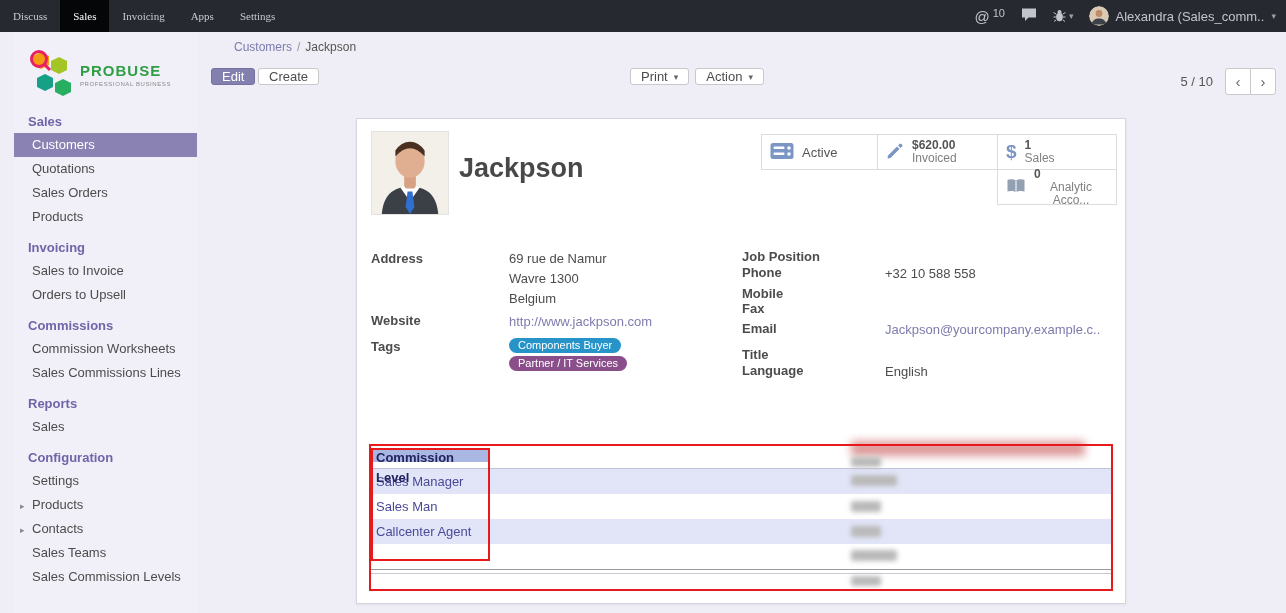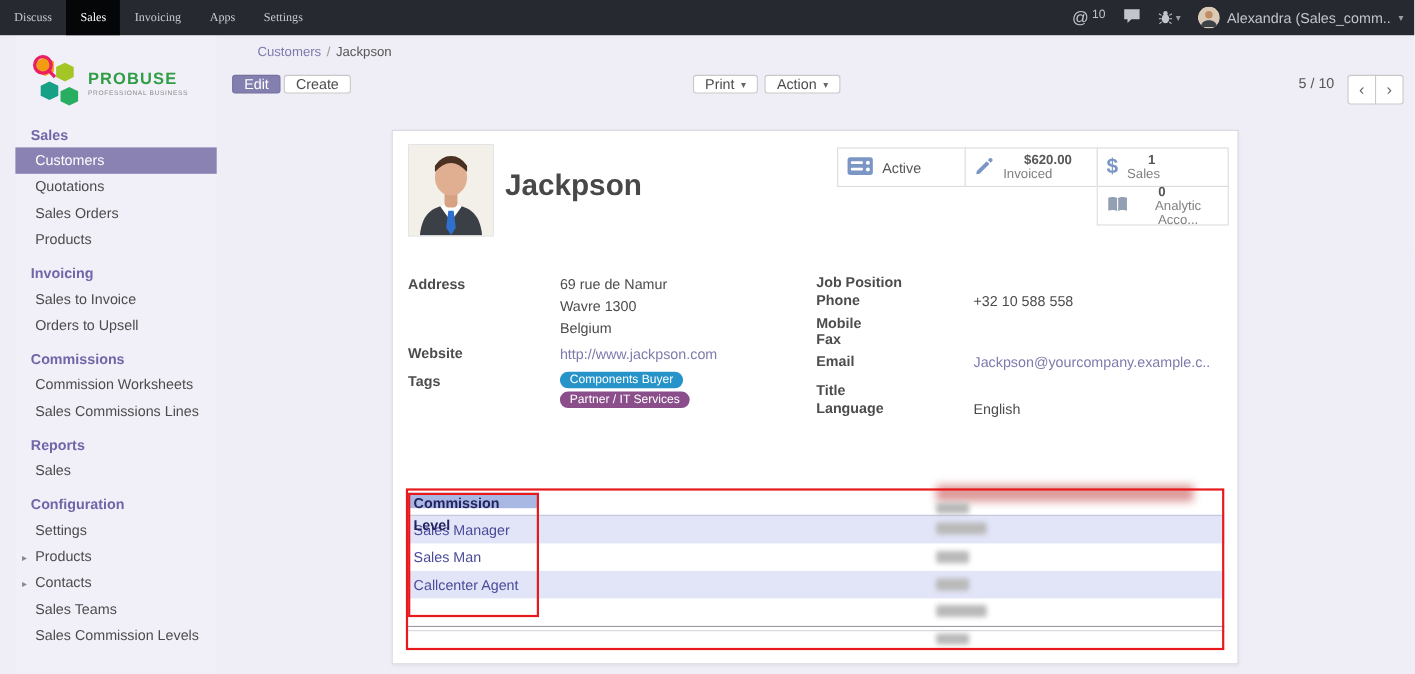--- a/index.html
+++ b/index.html
@@ -35,36 +35,36 @@
   
   .main { position: absolute; left: 197px; top: 32px; right: 0; bottom: 0; background: #efedf5; }
   .breadcrumb { position: absolute; left: 14px; top: 8px; font-size: 12px; color: #555; margin-left: 23px; }
   .breadcrumb a { color: #7c7bad; cursor: pointer; text-decoration: none; }
   .bc-sep { color: #999; margin: 0 5px; }
   .btn { display: inline-flex; align-items: center; gap: 6px; background: #fff; border: 1px solid #c9c9c9; border-radius: 3px; padding: 0 10px; font-size: 13px; color: #4c4c4c; cursor: pointer; font-family: inherit; }
   .btn-primary { background: #8380b0; border-color: #76719f; color: #fff; }
   .edit-btn { position: absolute; left: 14px; top: 36px; }
   .create-btn { position: absolute; left: 61px; top: 36px; }
   .center-btns { position: absolute; left: 433px; top: 36px; display: flex; gap: 6px; }
-  .pager { position: absolute; right: 10px; top: 36px; display: flex; align-items: flex-start; gap: 12px; }
+  .pager { position: absolute; right: 10px; top: 36px; display: flex; align-items: center; gap: 12px; }
   .pager-text { font-size: 13px; color: #555; }
   .pager-group { display: flex; }
   .pager-btn { width: 26px; height: 27px; border: 1px solid #c9c9c9; background: #fff; font-size: 15px; color: #666; cursor: pointer; line-height: 1; }
   .pager-btn.next { margin-left: -1px; border-radius: 0 3px 3px 0; }
   .pager-btn.prev { border-radius: 3px 0 0 3px; }
 
   
   .sheet { position: absolute; left: 159px; top: 86px; width: 770px; height: 486px; background: #fff; border: 1px solid #d6d4de; box-shadow: 0 1px 3px rgba(0,0,0,.06); }
   .avatar { position: absolute; left: 14px; top: 12px; width: 78px; height: 84px; border: 1px solid #e3e3e3; background: #f6f4f0; }
   .sheet-title { position: absolute; left: 102px; top: 16px; font-size: 27px; font-weight: bold; color: #484848; }
 
   .stat-group { position: absolute; left: 404px; top: 15px; width: 356px; height: 72px; }
   .stat { position: absolute; height: 36px; background: #fff; border: 1px solid #dcdcdc; display: flex; align-items: center; gap: 8px; padding: 0 8px; cursor: pointer; font-family: inherit; }
   .stat-lines { display: flex; flex-direction: column; align-items: flex-start; line-height: 13px; }
-  .stat-value { font-size: 12px; font-weight: bold; color: #555; margin-left: 19px; }
+  .stat-value { font-size: 12px; font-weight: bold; color: #555; }
   .stat-label { font-size: 12px; color: #808080; }
   .stat-single { font-size: 13px; color: #555; }
   .dollar-icon { font-size: 19px; font-weight: bold; color: #7b96c4; }
 
   .fl { position: absolute; font-weight: bold; font-size: 13px; color: #4c4c4c; }
   .fv { position: absolute; font-size: 13px; color: #4c4c4c; }
   .link { color: #7c7bad; cursor: pointer; text-decoration: none; }
   .tags-box { position: absolute; left: 152px; top: 219px; display: flex; flex-direction: column; gap: 3px; align-items: flex-start; }
   .pill { font-size: 11px; color: #fff; padding: 1px 9px 2px; border-radius: 9px; cursor: pointer; }
   .pill-blue { background: #2693c9; }

